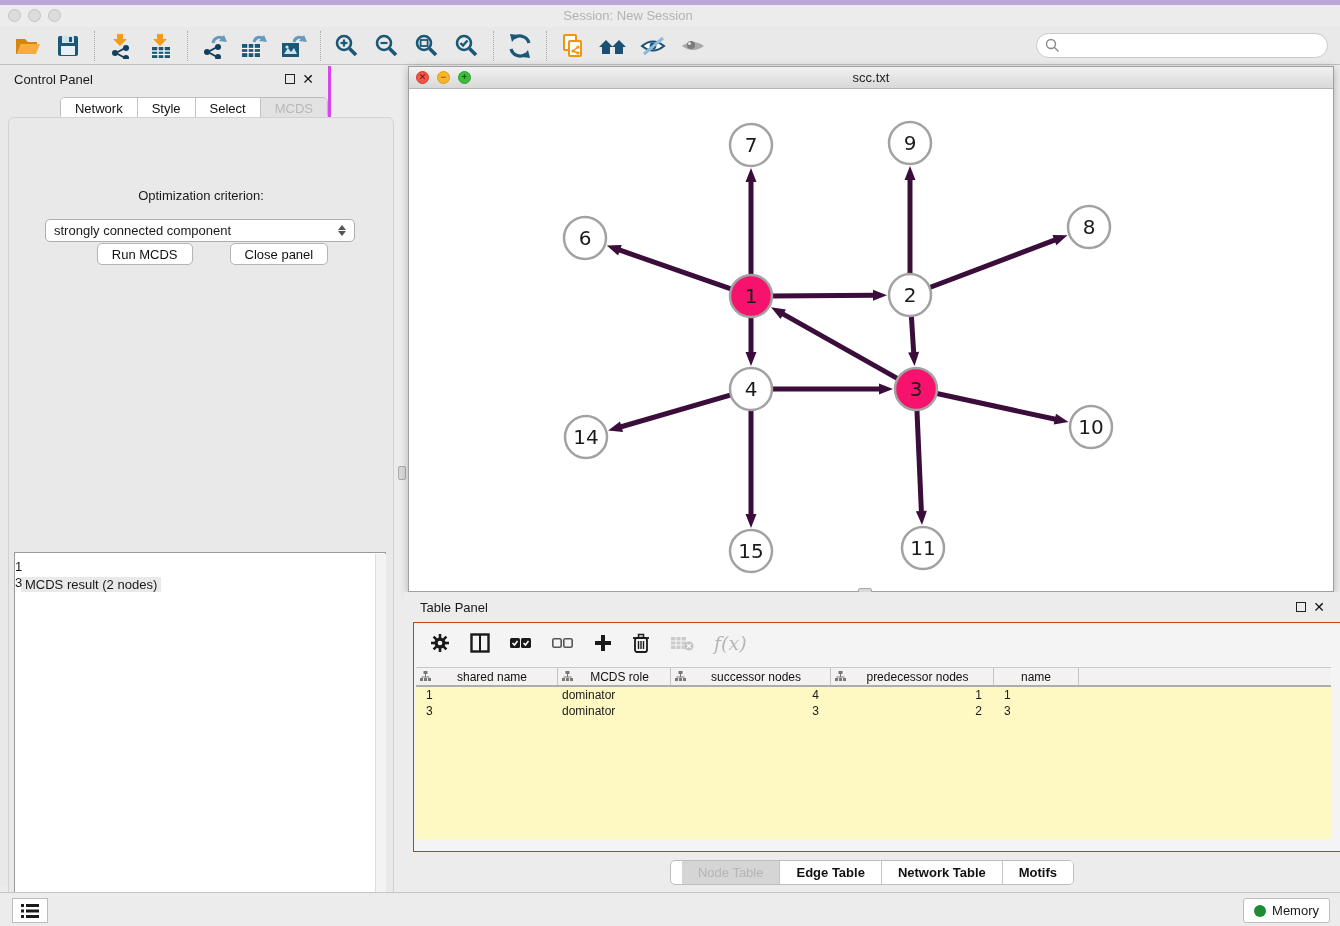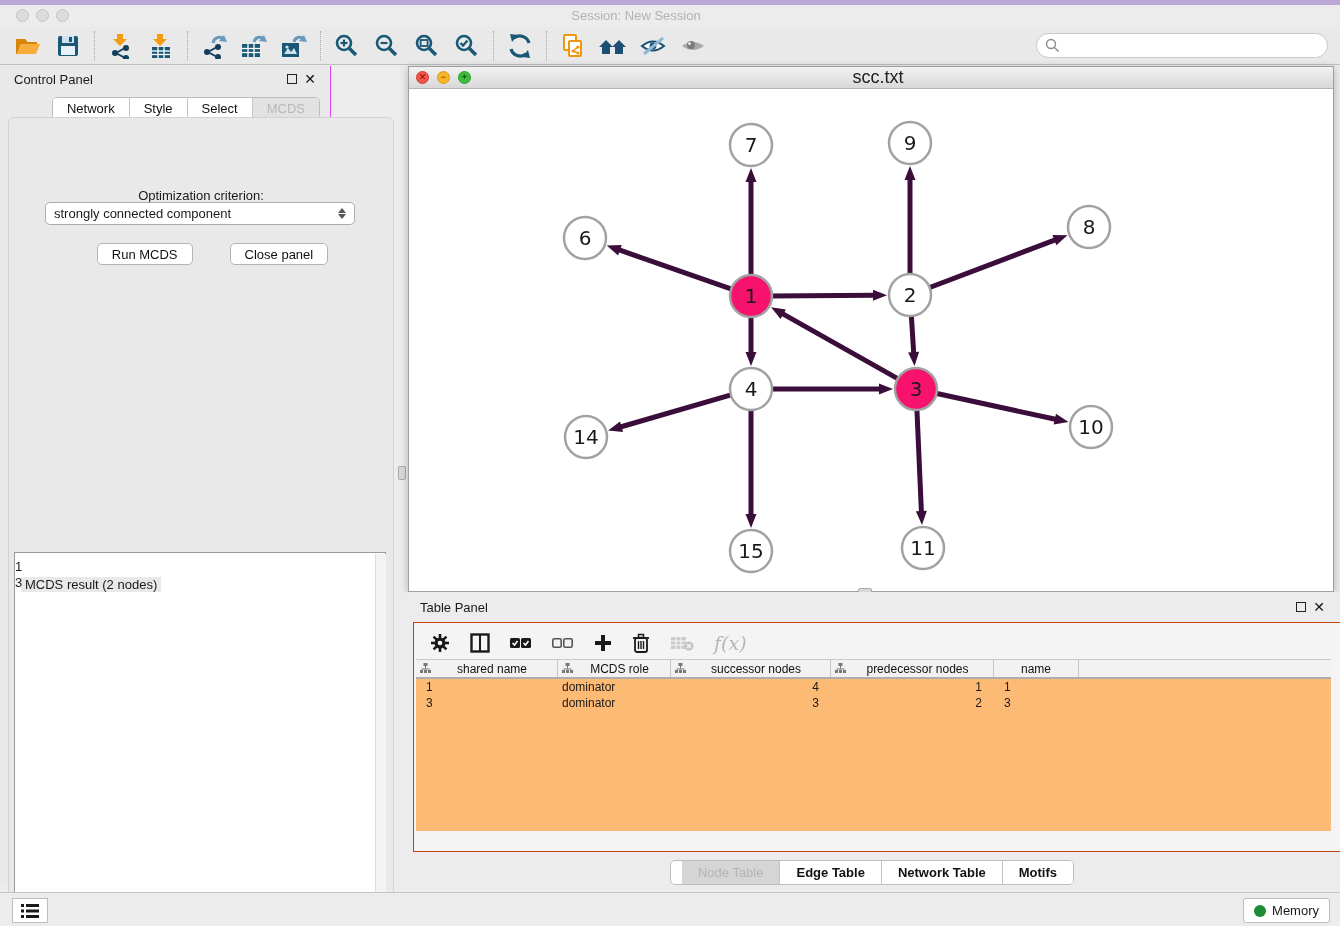--- a/index.html
+++ b/index.html
@@ -2,72 +2,72 @@
 <html><head>
 <meta charset="utf-8">
 <style>
   * { margin:0; padding:0; box-sizing:border-box; }
   html,body { width:1340px; height:926px; overflow:hidden; }
   body { font-family:"Liberation Sans","DejaVu Sans",sans-serif; background:#ececec; position:relative; font-size:13px; color:#1a1a1a; }
   .abs { position:absolute; }
 
   
   #top-strip { left:0; top:0; width:1340px; height:5px; background:#bca8d8; }
-  #titlebar { left:8px; top:5px; width:1256px; height:22px; background:#ececec; }
+  #titlebar { left:0; top:5px; width:1256px; height:22px; background:#ececec; }
   #titlebar .title { width:100%; text-align:center; line-height:22px; color:#b2b2b2; font-size:13px; }
   .tl { width:13px; height:13px; border-radius:50%; top:4px; }
   .tl-gray { background:#dcdcdc; border:1px solid #c3c3c3; }
 
   #toolbar { left:0; top:27px; width:1340px; height:38px; background:#e9e9e9; border-bottom:1px solid #bfbfbf; display:flex; align-items:center; padding-left:8px; }
   .tbtn { width:40px; height:34px; display:flex; align-items:center; justify-content:center; border-radius:4px; }
   .tsep { width:1px; height:30px; border-left:1px dotted #a9a9a9; margin:0 6px; }
   #search-wrap { position:absolute; right:12px; top:33px; width:292px; height:25px; }
   #search-wrap input { width:100%; height:100%; border:1px solid #c9c9c9; border-radius:13px; background:#fff; padding-left:28px; font-size:13px; outline:none; }
   #search-wrap svg { position:absolute; left:9px; top:5px; }
 
   
-  #control-panel { left:0; top:66px; width:331px; height:820px; background:#e9e9e9; border-right:1px solid #d946ef; }
+  #control-panel { left:0; top:66px; width:331px; height:820px; background:#e9e9e9; border-right:3px solid #d946ef; }
   #cp-title { left:14px; top:6px; font-size:13px; color:#1a1a1a; }
   .panel-float { width:10px; height:10px; border:1.5px solid #222; }
   .panel-close { font-size:14px; font-weight:bold; color:#111; line-height:12px; }
-  #cp-tabs { left:0; top:31px; width:100%; display:flex; justify-content:center;padding-left:42px; }
+  #cp-tabs { left:0; top:31px; width:100%; display:flex; justify-content:flex-end;padding-left:42px; }
   .seg { display:flex; border:1px solid #bdbdbd; border-radius:5px; overflow:hidden; background:#fff; }
   .seg .tab { padding:3px 14px; font-size:13px; border-right:1px solid #c4c4c4; background:#fff; color:#111; }
   .seg .tab:last-child { border-right:none; }
   .seg .tab.sel { background:#e2e2e2; color:#b8b8b8; }
   #cp-body { left:8px; top:51px; width:386px; height:831px; background:#e9e9e9; border:1px solid #d2d2d2; border-radius:6px; }
   #opt-label { top:70px; width:100%; text-align:center; font-size:13px; }
-  #opt-select { left:36px; top:84px; width:310px; height:23px; background:#fff; border:1px solid #adadad; border-radius:5px; display:flex; align-items:center; padding:0 8px; font-size:13px; }
+  #opt-select { left:36px; top:101px; width:310px; height:23px; background:#fff; border:1px solid #adadad; border-radius:5px; display:flex; align-items:center; padding:0 8px; font-size:13px; }
   #opt-select .stepper { margin-left:auto; display:flex; flex-direction:column; gap:1px; }
   #opt-select .stepper i { width:0; height:0; border-left:4px solid transparent; border-right:4px solid transparent; display:block; }
   #opt-select .stepper i.up { border-bottom:5px solid #555; }
   #opt-select .stepper i.dn { border-top:5px solid #555; }
   .btn { background:#fff; border:1px solid #b4b4b4; border-radius:5px; height:22px; font-size:13px; padding:0 14px; display:inline-flex; align-items:center; justify-content:center; color:#111;margin-left:23px; }
   #cp-buttons { top:125px; width:100%; display:flex; justify-content:center; gap:14px; }
   #result-box { left:5px; top:434px; width:372px; height:382px; border:1px solid #9a9a9a; background:#fff; }
   #result-label { left:12px; top:427px; background:#e9e9e9; padding:0 4px; font-size:13px;margin-top:32px; }
   #result-list { left:6px; top:441px; width:358px; font-size:13px; line-height:16px; white-space:pre-line; }
   #result-scroll { right:7px; top:436px; width:11px; height:378px; background:#f3f3f3; border-left:1px solid #ddd; }
 
   
   #net-window { left:408px; top:66px; width:926px; height:526px; background:#fff; border:1px solid #9f9f9f; box-shadow:0 2px 8px rgba(0,0,0,.25); }
   #net-titlebar { left:0; top:0; width:100%; height:22px; background:linear-gradient(#f2f2f2,#d8d8d8); border-bottom:1px solid #b4b4b4; }
-  #net-title { width:100%; text-align:center; line-height:21px; font-size:18px; color:#222;margin-left:7px; }
+  #net-title { width:100%; text-align:center; line-height:21px; font-size:13px; color:#222; }
   .tl-red { background:#f25648; border:1px solid #d8382a; } .tl-yel { background:#f6b52a; border:1px solid #dd9d12; } .tl-grn { background:#3fbb3f; border:1px solid #2aa22a; }
   .tl-sym { position:absolute; width:13px; text-align:center; top:3.5px; font-size:9px; font-weight:bold; line-height:13px; color:#7c1007; }
   #graph-svg { left:0; top:22px; }
   #graph-svg text { font-family:"DejaVu Sans",sans-serif; }
 
   
   #table-panel { left:404px; top:592px; width:936px; height:294px; background:#ececec; }
   #tp-title { left:16px; top:8px; font-size:13px; }
   #tp-box { left:9px; top:30px; width:1072px; height:230px; background:#f4f4f4; border:1px solid #c2410c; }
   #tp-toolbar { left:0; top:0; width:100%; height:40px; display:flex; align-items:center; padding-left:16px; gap:20px; }
   .tpbtn { display:flex; align-items:center; justify-content:center; height:28px; }
-  #tp-table { left:2px; top:36px; width:915px; height:172px; background:#fdba74; border-top:1px solid #c9c9c9; }
+  #tp-table { left:2px; top:44px; width:915px; height:172px; background:#fef9c3; border-top:1px solid #c9c9c9; }
   #tp-header { display:flex; height:19px; background:#f2f2f2; border-bottom:2px solid #adadad; }
   .hcell { display:flex; align-items:center; border-right:1px solid #c6c6c6; font-size:12px; color:#111; padding:0 4px; }
   .hcell .hlabel { margin:0 auto; }
   .c0{width:142px;} .c1{width:113px;} .c2{width:160px;} .c3{width:163px;} .c4{width:85px; justify-content:center;}
   .trow { display:flex; height:16px; font-size:12px; align-items:center; }
   .tcell { padding:0 4px; }
   .tcell.c0 { padding-left:10px; } .tcell.c1 { padding-left:4px; }
   .tcell.c2, .tcell.c3 { text-align:right; padding-right:12px; }
   .tcell.c4 { padding-left:10px; justify-content:flex-start; text-align:left; }
   #tp-tabs { left:0; top:268px; width:100%; display:flex; justify-content:center; }

